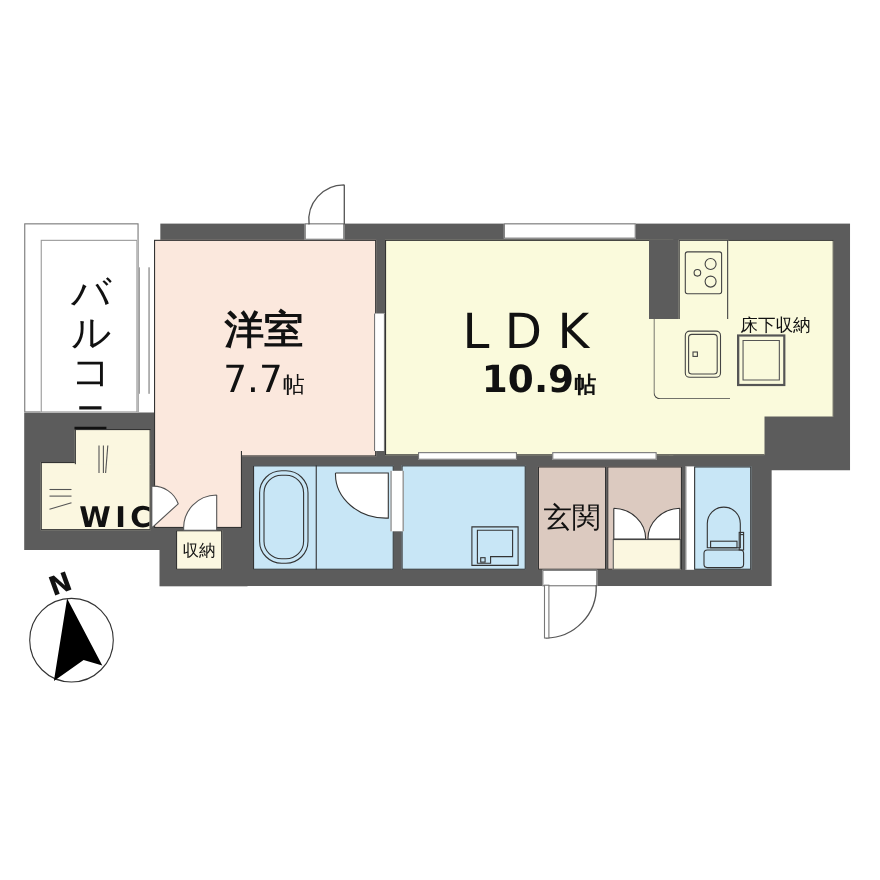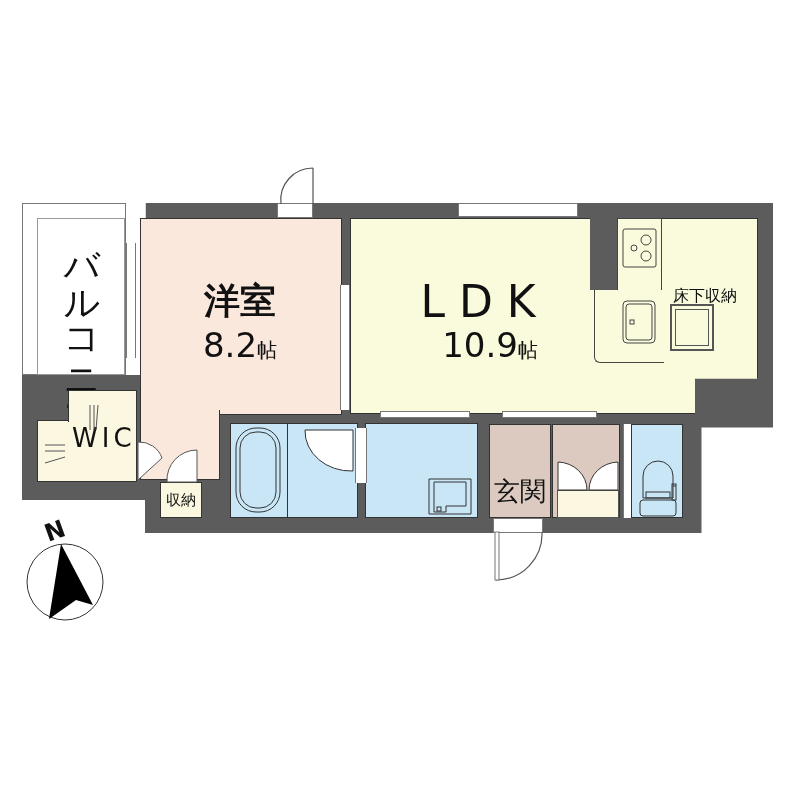--- a/index.html
+++ b/index.html
@@ -20,35 +20,35 @@
 <div class="room" style="left:22px;top:203px;width:104px;height:172px;background:#ffffff;border-color:#777;"></div>
 <div class="room" style="left:37px;top:218px;width:88px;height:157px;background:#ffffff;border-color:#999;"></div>
 <div class="label" style="left:60px;top:225px;width:40px;font-size:36px;writing-mode:vertical-rl;font-weight:normal;">バルコニー</div>
 
 <div class="abs" style="left:126px;top:243px;width:8px;height:115px;background:#fff;border-left:1px solid #777;border-right:1px solid #777;"></div>
 
 <div class="room" style="left:140px;top:218px;width:202px;height:197px;background:#fbe8dd;"></div>
 <div class="room" style="left:140px;top:410px;width:80px;height:70px;background:#fbe8dd;border-top:none;"></div>
 <div class="label" style="left:170px;top:283px;width:140px;font-size:36px;font-weight:bold;">洋室</div>
 <div class="label" style="left:165px;top:328px;width:150px;font-size:34px;font-weight:normal;">
-  <span>8.2</span><span style="font-size:20px;">帖</span>
+  <span>7.7</span><span style="font-size:20px;">帖</span>
 </div>
 
 <div class="abs" style="left:277px;top:203px;width:36px;height:15px;background:#fff;border:1px solid #777;box-sizing:border-box;"></div>
 <svg style="left:277px;top:168px;" width="40" height="40">
     <path d="M36 0 L36 36 M36 0 A32 32 0 0 0 4 36" fill="none" stroke="#555" stroke-width="1.2"></path>
   </svg>
 
 <div class="abs" style="left:340px;top:285px;width:8px;height:125px;background:#fff;border-left:1px solid #777;border-right:1px solid #777;"></div>
 
 <div class="room" style="left:350px;top:218px;width:262px;height:196px;background:#fafadc;"></div>
 <div class="room" style="left:608px;top:218px;width:150px;height:196px;background:#fafadc;border-left:none;clip-path:polygon(0 0,100% 0,100% 82%,58% 82%,58% 100%,0 100%);"></div>
 <div class="wall" style="left:590px;top:218px;width:28px;height:72px;"></div>
 <div class="label" style="left:410px;top:280px;width:150px;font-size:44px;font-weight:normal;letter-spacing:14px;">LDK</div>
-<div class="label" style="left:415px;top:328px;width:150px;font-size:34px;font-weight:normal;">
+<div class="label" style="left:415px;top:328px;width:150px;font-size:34px;font-weight:bold;">
   <span>10.9</span><span style="font-size:20px;">帖</span>
 </div>
 
 <div class="abs" style="left:458px;top:203px;width:120px;height:14px;background:#fff;border:1px solid #777;box-sizing:border-box;"></div>
 
 <div class="room" style="left:617px;top:218px;width:45px;height:135px;background:#fafadc;border-color:#444;"></div>
 <div class="room" style="left:594px;top:290px;width:70px;height:73px;background:#fafadc;border-color:#444;border-top:none;border-right:none;border-radius:0 0 0 6px;z-index:0;"></div>
 <svg style="left:622px;top:228px;" width="36" height="42">
     <rect x="1" y="1" width="33" height="38" rx="2" fill="none" stroke="#444"></rect>
     <circle cx="24" cy="12" r="5" fill="none" stroke="#444"></circle>
@@ -58,21 +58,21 @@
 <svg style="left:622px;top:300px;" width="36" height="46">
     <rect x="1" y="1" width="32" height="42" rx="4" fill="none" stroke="#444"></rect>
     <rect x="4" y="4" width="26" height="36" rx="3" fill="none" stroke="#444"></rect>
     <rect x="8" y="20" width="4" height="4" fill="none" stroke="#444"></rect>
   </svg>
 <div class="label" style="left:665px;top:288px;width:80px;font-size:16px;font-weight:normal;">床下収納</div>
 <div class="abs" style="left:670px;top:304px;width:44px;height:47px;border:2px solid #555;box-sizing:border-box;background:#fafadc;box-shadow:inset 0 0 0 3px #fafadc, inset 0 0 0 4px #555;"></div>
 
 <div class="room" style="left:37px;top:420px;width:100px;height:62px;background:#fbf7e0;"></div>
 <div class="room" style="left:68px;top:390px;width:69px;height:32px;background:#fbf7e0;border-bottom:none;"></div>
-<div class="label" style="left:72px;top:425px;width:60px;font-size:26px;font-weight:normal;letter-spacing:4px;">WIC</div>
+<div class="label" style="left:72px;top:458px;width:60px;font-size:26px;font-weight:bold;letter-spacing:4px;">WIC</div>
 <svg style="left:40px;top:395px;" width="90" height="80">
     <line x1="50" y1="10" x2="50" y2="35" stroke="#555"></line>
     <line x1="54" y1="10" x2="54" y2="35" stroke="#555"></line>
     <line x1="58" y1="10" x2="56" y2="35" stroke="#555"></line>
     <line x1="5" y1="50" x2="25" y2="50" stroke="#555"></line>
     <line x1="5" y1="56" x2="25" y2="56" stroke="#555"></line>
     <line x1="5" y1="68" x2="25" y2="62" stroke="#555"></line>
   </svg>
 <svg style="left:136px;top:440px;" width="30" height="42">
     <path d="M2 2 L2 40 L26 18 A24 24 0 0 0 2 2" fill="#fff" stroke="#555" stroke-width="1"></path>
@@ -97,21 +97,21 @@
 <div class="room" style="left:365px;top:423px;width:113px;height:95px;background:#c8e6f6;"></div>
 <svg style="left:428px;top:478px;" width="44" height="38">
     <path d="M1 1 L43 1 L43 36 L1 36 Z" fill="none" stroke="#333"></path>
     <path d="M6 4 L38 4 L38 28 L18 28 L18 34 L6 34 Z" fill="none" stroke="#333"></path>
     <rect x="9" y="29" width="4" height="4" fill="none" stroke="#333"></rect>
   </svg>
 <div class="abs" style="left:355px;top:428px;width:10px;height:55px;background:#fff;border-left:1px solid #777;border-right:1px solid #777;"></div>
 <div class="abs" style="left:380px;top:411px;width:90px;height:7px;background:#fff;border:1px solid #777;box-sizing:border-box;"></div>
 
 <div class="room" style="left:489px;top:424px;width:62px;height:94px;background:#dccac0;"></div>
-<div class="label" style="left:489px;top:458px;width:62px;font-size:26px;font-weight:normal;margin-top:20px;">玄関</div>
+<div class="label" style="left:489px;top:458px;width:62px;font-size:26px;font-weight:normal;">玄関</div>
 <div class="room" style="left:552px;top:424px;width:68px;height:94px;background:#dccac0;"></div>
 <div class="abs" style="left:557px;top:490px;width:62px;height:28px;background:#fbf7e0;border:1px solid #555;box-sizing:border-box;"></div>
 <svg style="left:557px;top:460px;" width="62" height="32">
     <path d="M1 2 L1 30 L30 30 A30 28 0 0 0 1 2" fill="#fff" stroke="#333"></path>
     <path d="M61 2 L61 30 L32 30 A30 28 0 0 1 61 2" fill="#fff" stroke="#333"></path>
   </svg>
 <div class="abs" style="left:493px;top:518px;width:50px;height:15px;background:#fff;border:1px solid #777;box-sizing:border-box;"></div>
 <svg style="left:494px;top:532px;" width="50" height="50">
     <path d="M2 0 L2 48 M48 0 A46 46 0 0 1 2 48" fill="none" stroke="#555" stroke-width="1.2"></path>
     <rect x="1" y="0" width="4" height="48" fill="#fff" stroke="#777"></rect>

